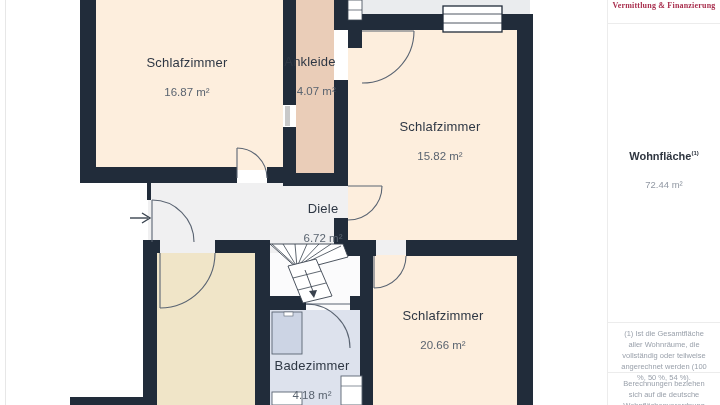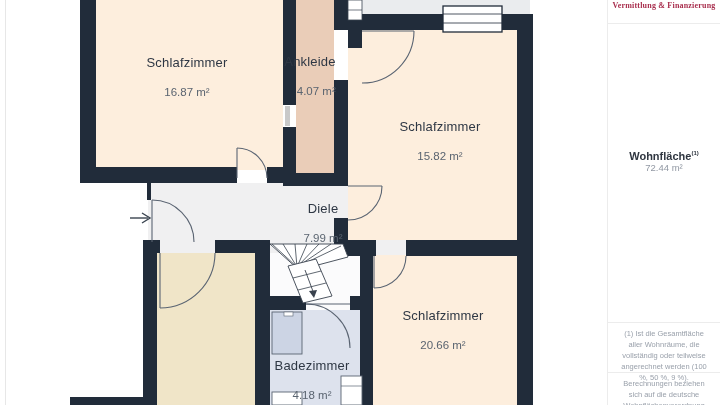--- a/index.html
+++ b/index.html
@@ -10,21 +10,21 @@
   .room-label{position:absolute;transform:translate(-50%,-50%);text-align:center;white-space:nowrap;pointer-events:none;}
   .room-label .rname{display:block;font-size:13px;font-weight:400;color:#2e3744;letter-spacing:.2px;}
   .room-label .rarea{display:block;font-size:11.5px;font-weight:400;color:#5a6470;margin-top:16px;}
   .sidebar{position:absolute;left:607px;top:0;width:113px;height:405px;background:#ffffff;border-left:1px solid #ececec;box-sizing:border-box;}
   .sb-tagline{position:absolute;top:1px;left:0;width:100%;text-align:center;
       font-family:"Liberation Serif",serif;font-weight:700;font-size:8px;color:#a92f4e;letter-spacing:.2px;}
   .sb-divider{position:absolute;left:0;width:100%;height:0;border-top:1px solid #ececec;}
   .sb-area{position:absolute;top:150px;left:0;width:100%;text-align:center;}
   .sb-area .al{font-size:11px;font-weight:700;color:#2f3640;}
   .sb-area .al sup{font-size:6px;}
-  .sb-area .av{font-size:9.5px;color:#9198a3;margin-top:0;}
+  .sb-area .av{font-size:9.5px;color:#9198a3;margin-top:17px;}
   .sb-note{position:absolute;left:0;width:100%;box-sizing:border-box;padding:0 9px;text-align:center;
       font-size:7.5px;line-height:1.45;color:#9aa1ab;}
 </style>
 </head>
 <body>
 
 <div class="canvas">
   <div class="page-edge"></div>
 
   <svg class="plan-svg" width="720" height="405" viewBox="0 0 720 405">
@@ -145,38 +145,38 @@
   <div class="room-label" style="left:310px;top:75px;text-align:right;">
     <span class="rname">Ankleide</span>
     <span class="rarea">4.07 m²</span>
   </div>
   <div class="room-label" style="left:440px;top:140px;">
     <span class="rname">Schlafzimmer</span>
     <span class="rarea">15.82 m²</span>
   </div>
   <div class="room-label" style="left:323px;top:222px;">
     <span class="rname">Diele</span>
-    <span class="rarea">7.99 m²</span>
+    <span class="rarea">6.72 m²</span>
   </div>
   <div class="room-label" style="left:312px;top:379px;">
     <span class="rname">Badezimmer</span>
     <span class="rarea">4.18 m²</span>
   </div>
   <div class="room-label" style="left:443px;top:329px;">
     <span class="rname">Schlafzimmer</span>
     <span class="rarea">20.66 m²</span>
   </div>
 
   <div class="sidebar">
     <div class="sb-tagline">Vermittlung &amp; Finanzierung</div>
     <div class="sb-divider" style="top:23px;"></div>
 
     <div class="sb-area">
       <div class="al"><span>Wohnfläche</span><sup>(1)</sup></div>
       <div class="av">72.44 m²</div>
     </div>
 
     <div class="sb-divider" style="top:322px;"></div>
-    <div class="sb-note" style="top:329px;">(1) Ist die Gesamtfläche aller Wohnräume, die vollständig oder teilweise angerechnet werden (100 %, 50 %, 9 %).</div>
+    <div class="sb-note" style="top:329px;">(1) Ist die Gesamtfläche aller Wohnräume, die vollständig oder teilweise angerechnet werden (100 %, 50 %, 54 %).</div>
     <div class="sb-divider" style="top:372px;"></div>
     <div class="sb-note" style="top:379px;">Berechnungen beziehen sich auf die deutsche Wohnflächenverordnung (WoFlV). Maße sind ungefähre Angaben</div>
   </div>
 </div>
 
 </body></html>

